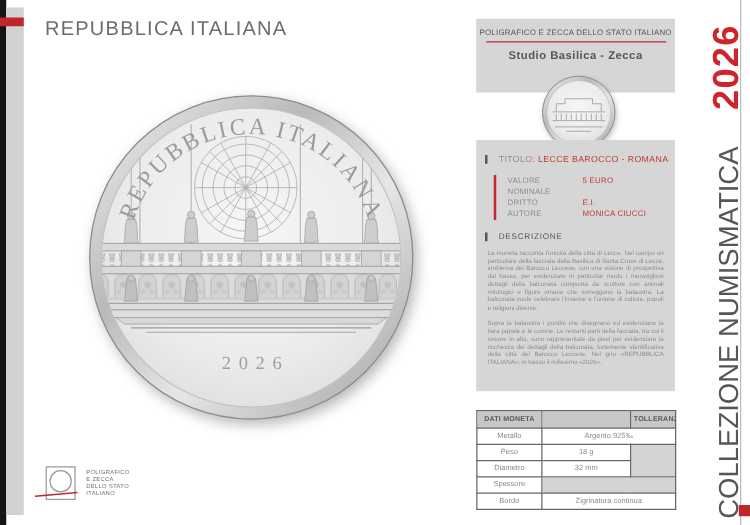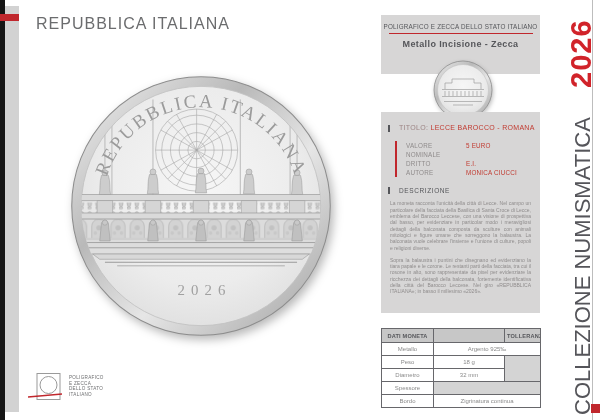--- a/index.html
+++ b/index.html
@@ -195,21 +195,21 @@
     <div>POLIGRAFICO</div>
     <div>E ZECCA</div>
     <div>DELLO STATO</div>
     <div>ITALIANO</div>
   </div>
 </div>
 
 <div class="abs gray-block" id="panel-top">
   <div id="panel-issuer">POLIGRAFICO E ZECCA DELLO STATO ITALIANO</div>
   <div id="panel-redline"></div>
-  <div id="panel-studio">Metallo Incisione - Zecca</div>
+  <div id="panel-studio">Studio Basilica - Zecca</div>
 </div>
 
 <div class="abs" id="thumb-wrap">
   <svg width="60" height="60" viewBox="0 0 60 60">
     <circle cx="30" cy="30" r="29" fill="url(#rimGrad)" stroke="#8d8d8d" stroke-width="0.8"></circle>
     <circle cx="30" cy="30" r="25.5" fill="url(#faceGrad)" stroke="#c2c2c2" stroke-width="0.6"></circle>
     <g stroke="#9f9f9f" stroke-width="0.7" fill="none">
       <path d="M12,29 L12,23 L19,23 L19,19 L41,19 L41,23 L48,23 L48,29"></path>
       <line x1="9" y1="29.5" x2="51" y2="29.5"></line>
       <line x1="9" y1="36.5" x2="51" y2="36.5"></line>

